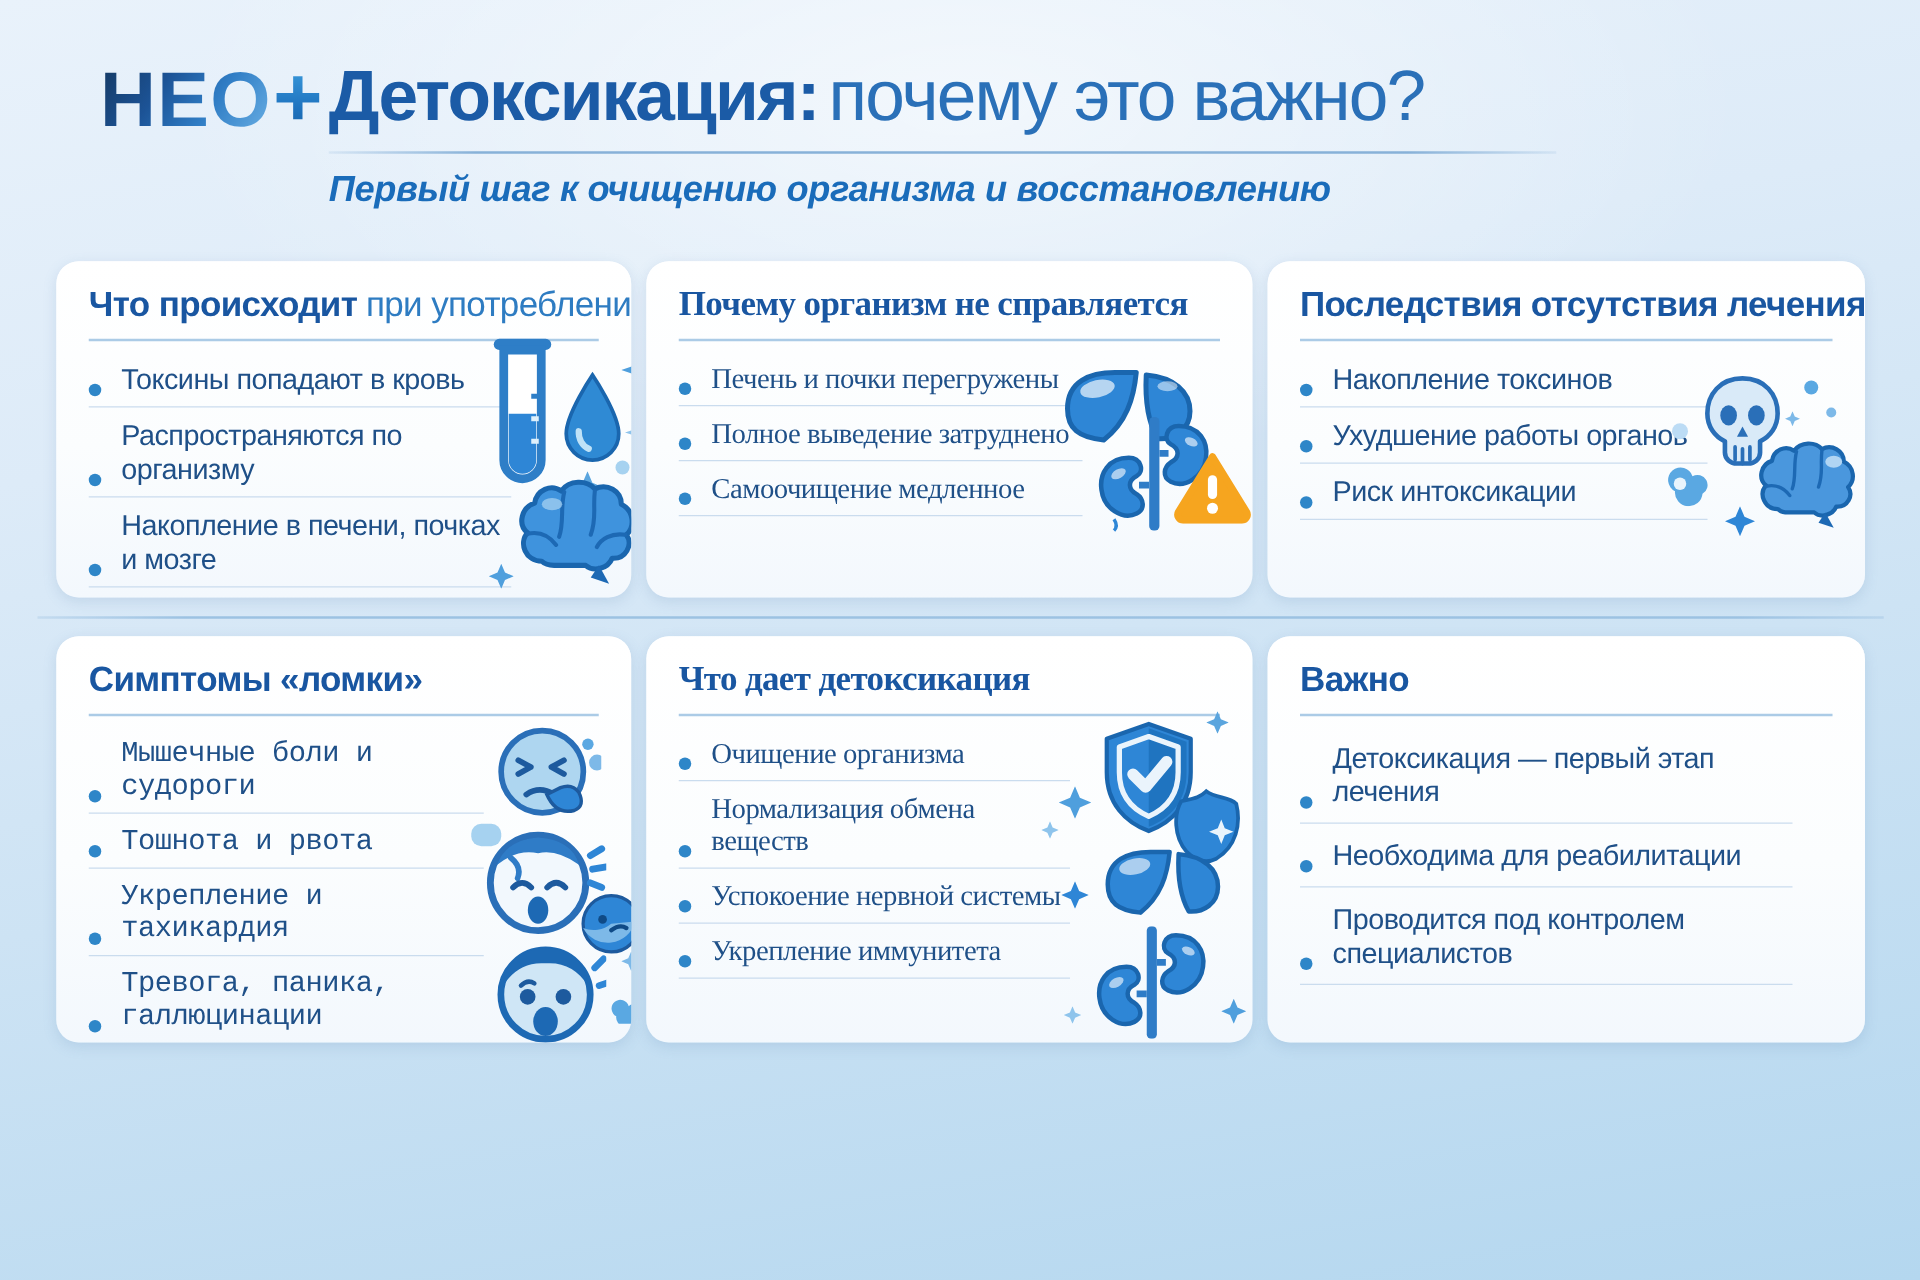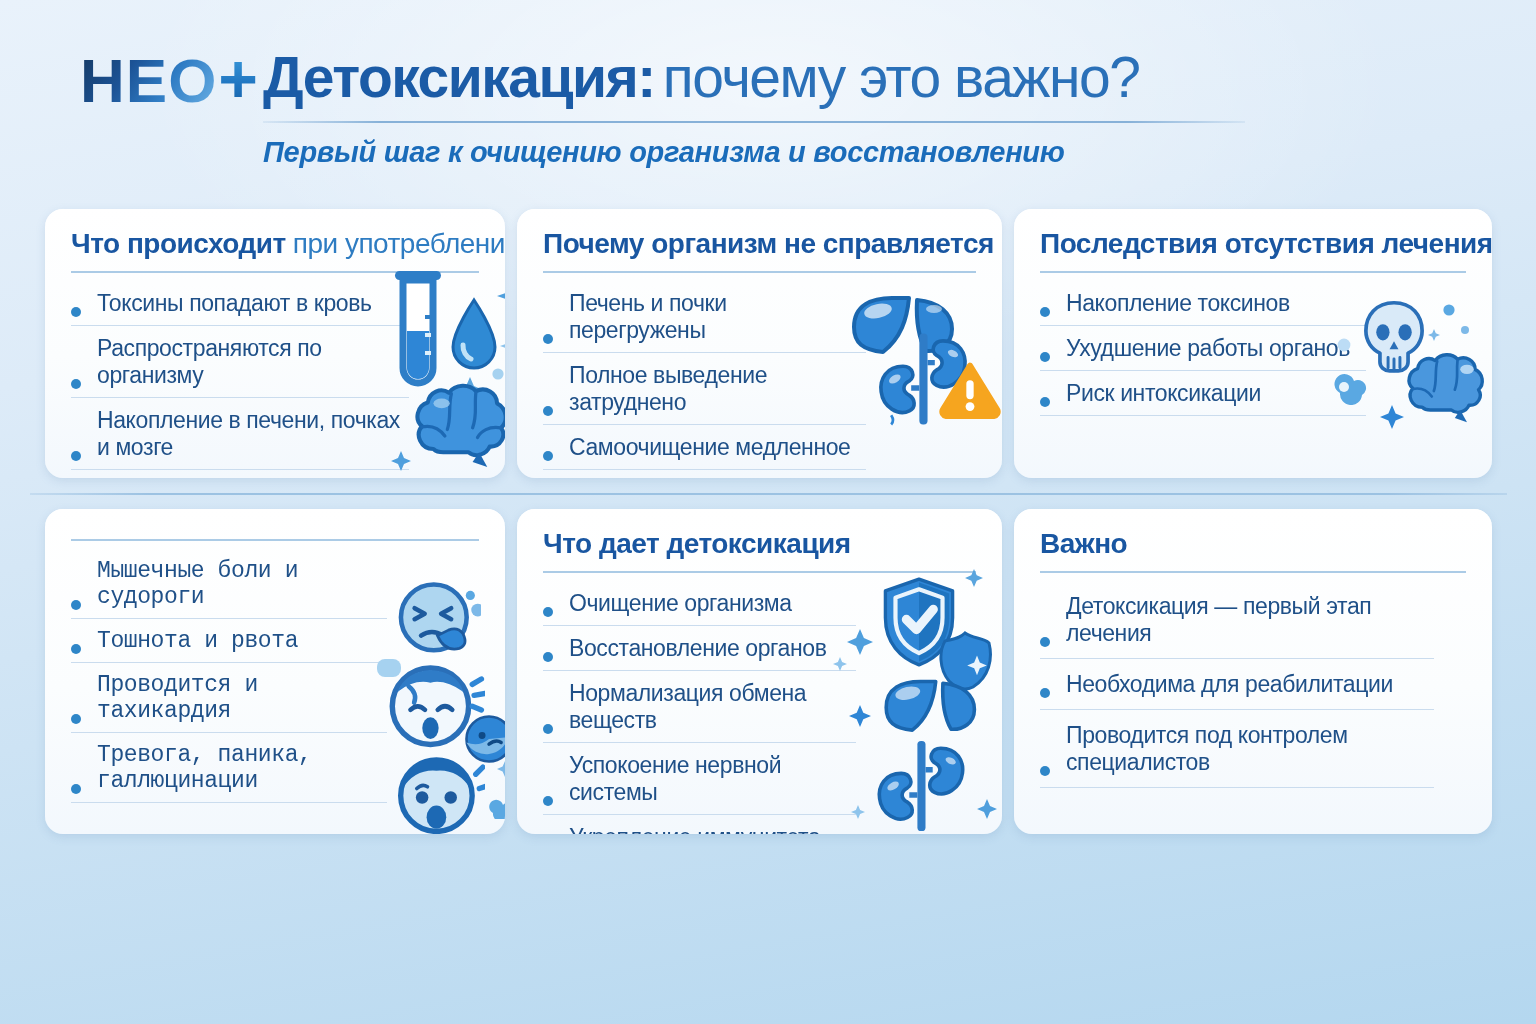--- a/index.html
+++ b/index.html
@@ -51,21 +51,21 @@
   .row{ display:flex; gap:12px; }
   .row1 .card{ height:269px; }
   .row2 .card{ height:325px; }
   .card{
     position:relative; overflow:hidden;
     background:linear-gradient(180deg,#ffffff 0%, #fbfdfe 55%, #f3f8fd 100%);
     border-radius:18px;
     box-shadow:0 3px 10px rgba(92,134,178,.18), 0 1px 0 rgba(255,255,255,.8) inset;
     padding:19px 26px 0 26px;
   }
-  .cw1{ width:460px; } .cw2{ width:485px; } .cw3{ width:478px; }
+  .cw1{ width:460px; } .cw2{ width:485px;font-family:Liberation Serif, serif; } .cw3{ width:478px; }
   .row-divider{
     height:2px; margin:15px -15px 14px -15px;
     background:linear-gradient(90deg, rgba(138,180,218,.25), #9cc2e2 8%, #9cc2e2 92%, rgba(138,180,218,.3));
   }
 
   .card-title{ font-size:28px; letter-spacing:-0.5px; white-space:nowrap; }
   .card-title .strong{ color:#1956a1; font-weight:bold; }
   .card-title .light{ color:#2e7cc2; font-weight:normal; margin-left:7px; }
   .rule{ height:2px; background:#8fb9de; opacity:.75; margin-top:11px; }
 
@@ -264,33 +264,34 @@
             </svg>
         </div>
       </article>
     </section>
 
     <div class="row-divider"></div>
 
     <section class="row row2">
 
       <article class="card c4 cw1">
+        <h2 class="card-title"><span class="strong">Симптомы «ломки»</span><span class="light"></span></h2>
         <div class="rule"></div>
         <ul class="items">
           <li>
               <span class="dot"></span>
               <span>Мышечные боли и судороги</span>
             </li>
           <li>
               <span class="dot"></span>
               <span>Тошнота и рвота</span>
             </li>
           <li>
               <span class="dot"></span>
-              <span>Проводится и тахикардия</span>
+              <span>Укрепление и тахикардия</span>
             </li>
           <li>
               <span class="dot"></span>
               <span>Тревога, паника, галлюцинации</span>
             </li>
         </ul>
         <div class="icons">
 
           <svg style="left:348px;top:70px" width="88" height="84" viewBox="0 0 95 92">
             <circle cx="44" cy="42" r="36" fill="#aed6f0" stroke="#2a6fb8" stroke-width="5"></circle>
@@ -343,24 +344,20 @@
       <article class="card c5 cw2">
         <h2 class="card-title"><span class="strong">Что дает детоксикация</span><span class="light"></span></h2>
         <div class="rule"></div>
         <ul class="items">
           <li>
               <span class="dot"></span>
               <span>Очищение организма</span>
             </li>
           <li>
               <span class="dot"></span>
-              <span>Восстановление органов</span>
-            </li>
-          <li>
-              <span class="dot"></span>
               <span>Нормализация обмена веществ</span>
             </li>
           <li>
               <span class="dot"></span>
               <span>Успокоение нервной системы</span>
             </li>
           <li>
               <span class="dot"></span>
               <span>Укрепление иммунитета</span>
             </li>

